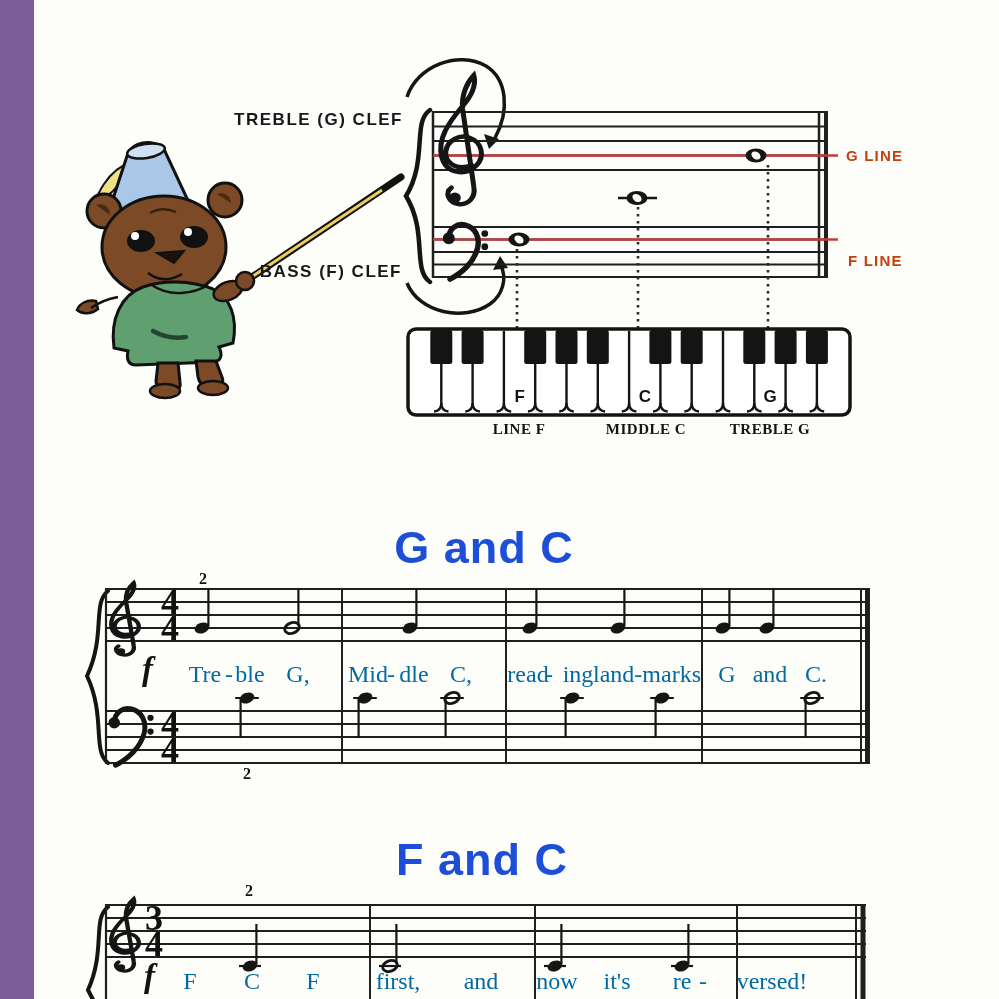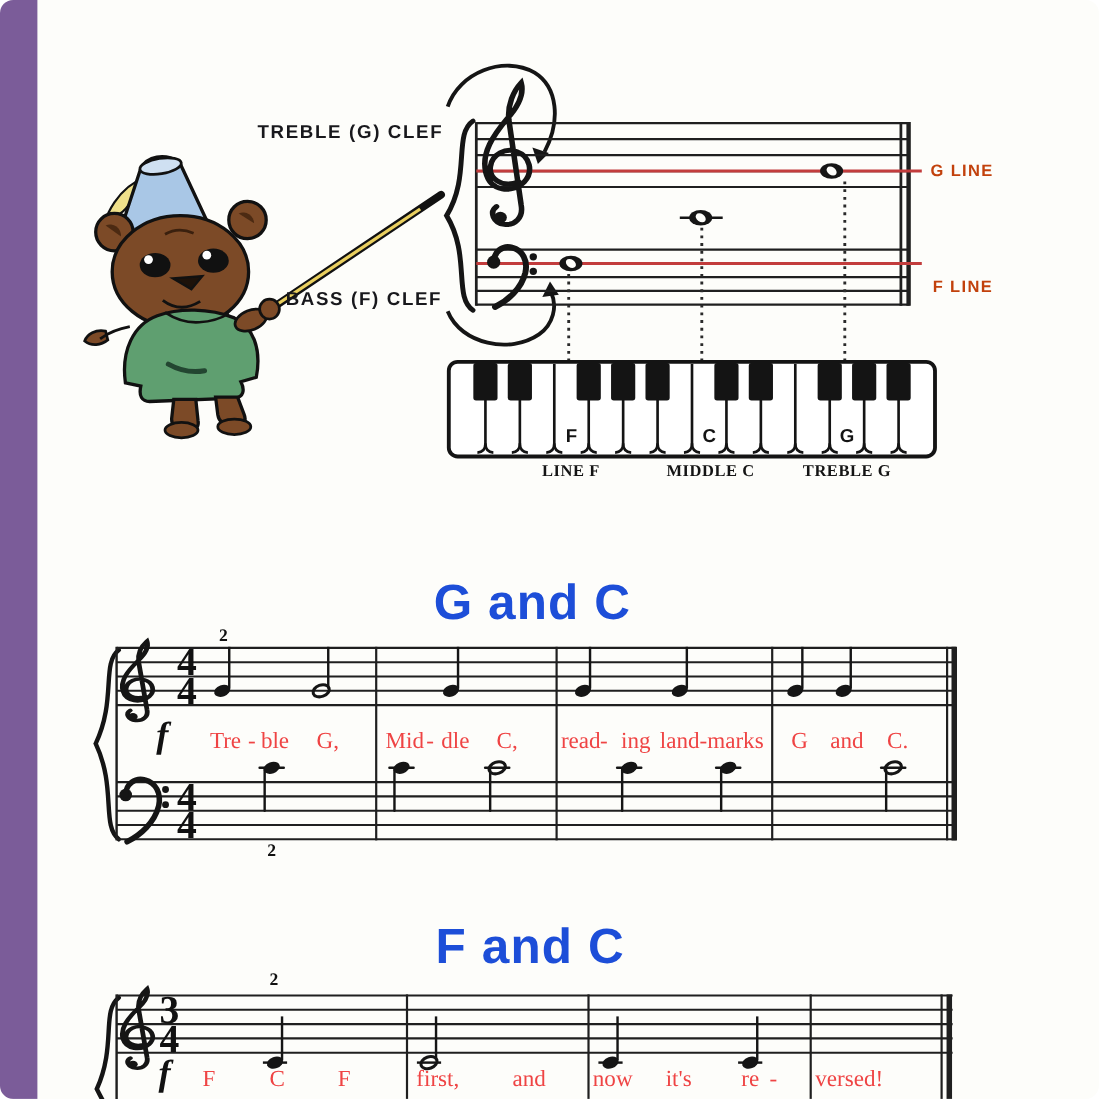--- a/index.html
+++ b/index.html
@@ -1,29 +1,29 @@
 <!DOCTYPE html>
 <html><head>
 <meta charset="utf-8">
 <style>
   html,body{margin:0;padding:0;}
   .page{position:relative;width:999px;height:999px;background:#fdfdfa;overflow:hidden;
-        font-family:"Liberation Sans",sans-serif;color:#1b1b1b;border-radius:12px;}
+        font-family:"Liberation Sans",sans-serif;color:#1b1b1b;}
   .stripe{position:absolute;left:0;top:0;width:34px;height:999px;background:#7b5c99;}
   svg.gfx{position:absolute;left:0;top:0;width:999px;height:999px;}
   .abs{position:absolute;white-space:nowrap;}
   .cx{transform:translateX(-50%);}
   .cc{transform:translate(-50%,-50%);}
   .cleflabel{font-weight:bold;font-size:17px;letter-spacing:1.5px;color:#18181c;}
   .rt{text-align:right;transform:translateX(-100%);}
   .linelabel{font-weight:bold;font-size:15px;letter-spacing:1.2px;color:#c2410c;}
   .keyletter{font-weight:bold;font-size:17px;color:#141414;}
   .keycaption{font-family:"Liberation Serif",serif;font-weight:bold;font-size:15px;letter-spacing:.5px;color:#141414;}
   .title{font-weight:bold;font-size:45px;letter-spacing:1px;color:#1d4ed8;}
-  .lyric{font-family:"Liberation Serif",serif;font-size:21px;color:#ef4444;}
+  .lyric{font-family:"Liberation Serif",serif;font-size:24px;color:#0369a1;}
   .dyn{font-family:"Liberation Serif",serif;font-style:italic;font-weight:bold;font-size:33px;color:#111;}
   .finger{font-family:"Liberation Serif",serif;font-weight:bold;font-size:16px;color:#111;}
   .tsig{font-family:"Liberation Serif",serif;font-weight:bold;font-size:36px;color:#111;line-height:1;}
 </style>
 </head>
 <body>
 
 <div class="page">
   <div class="stripe"></div>
 

